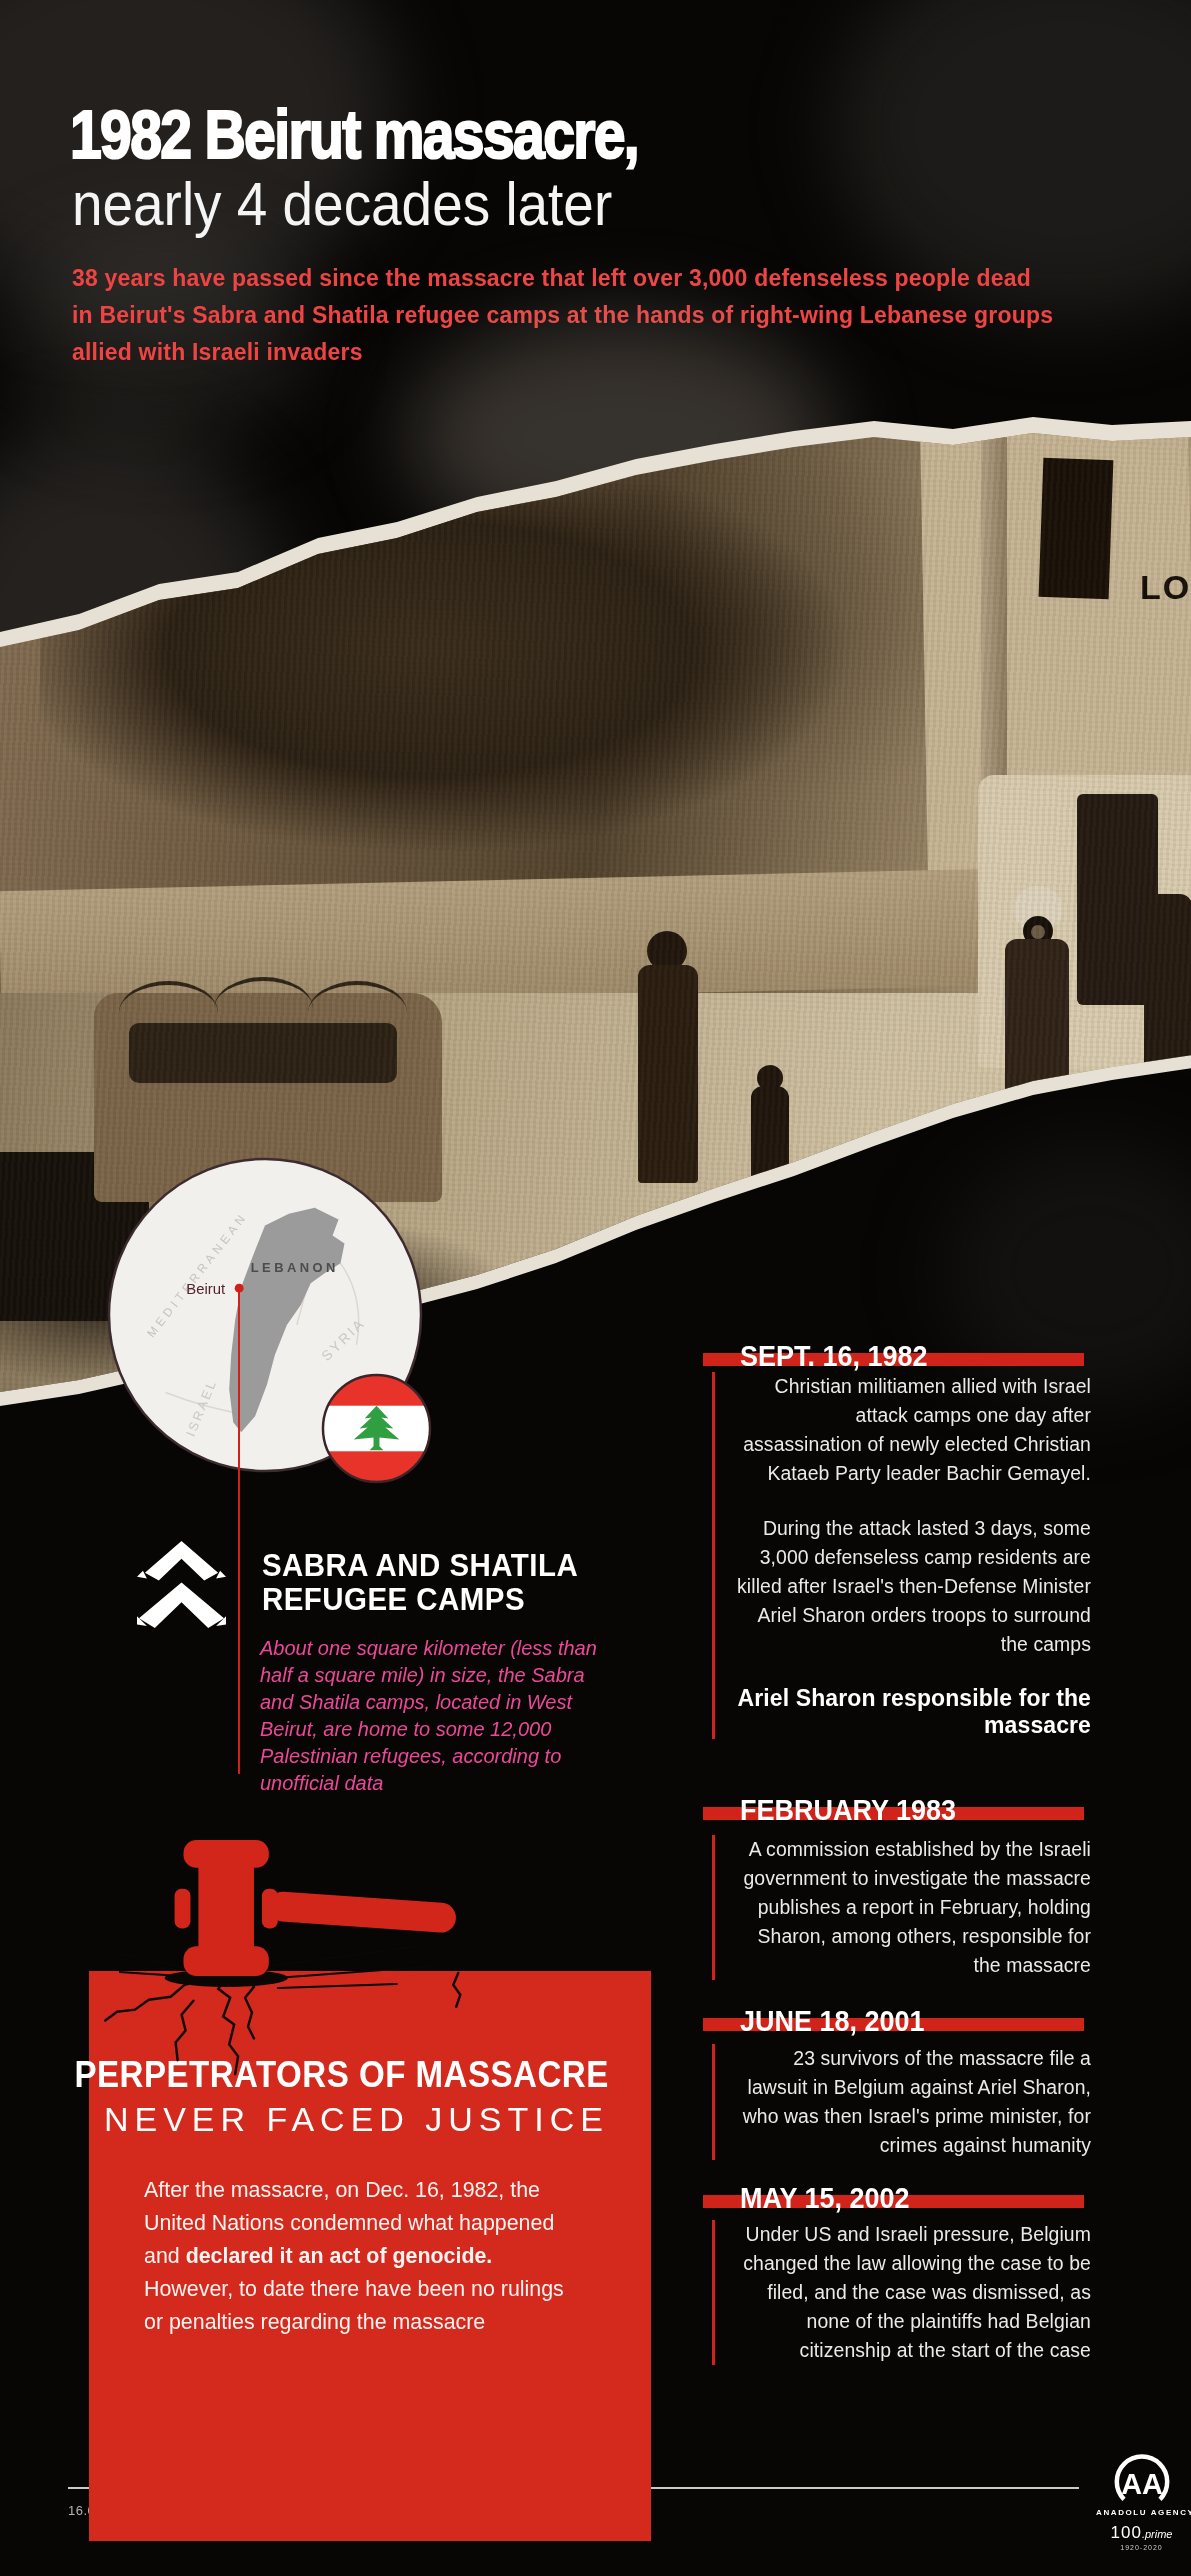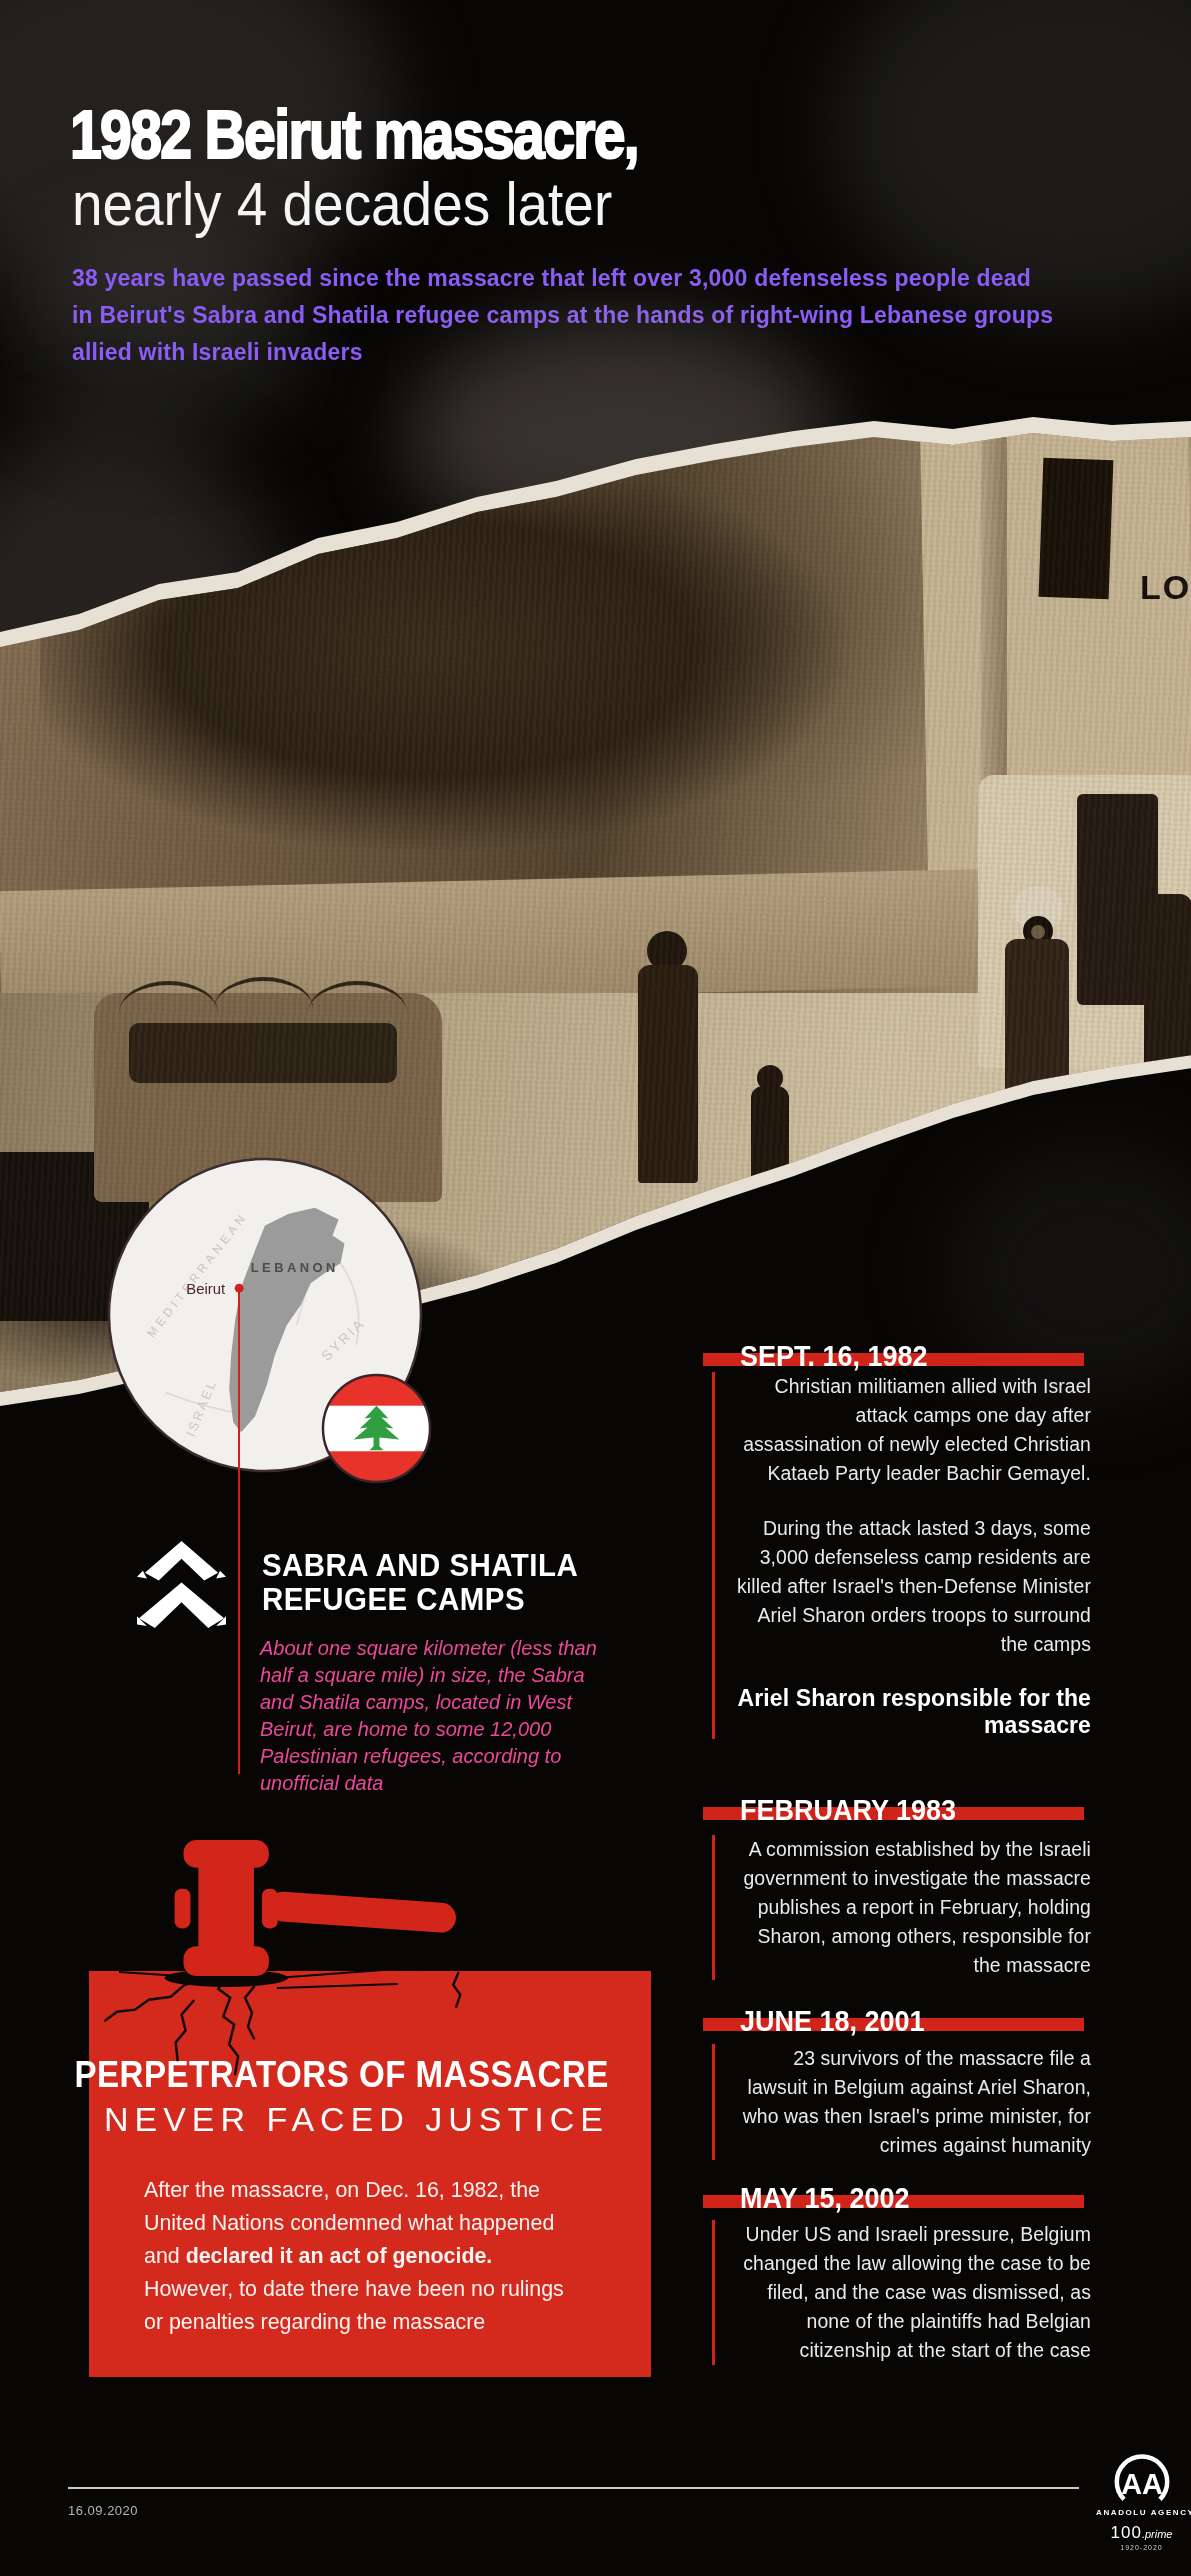--- a/index.html
+++ b/index.html
@@ -13,21 +13,21 @@
   .sm3{left:-89px;top:427px;width:377px;height:427px;background:rgba(128,120,112,.24);}
   .sm4{left:407px;top:318px;width:427px;height:238px;background:rgba(165,152,140,.30);}
   .sm5{left:10px;top:238px;width:298px;height:189px;background:rgba(95,90,84,.28);}
   .sm6{left:943px;top:1142px;width:298px;height:258px;background:rgba(80,74,68,.18);}
   
   .title-bold{left:70px;top:95px;font-size:68px;font-weight:bold;letter-spacing:-2px;
               -webkit-text-stroke:2.2px #ffffff;transform:scaleX(.84);transform-origin:left top;white-space:nowrap;}
   .title-light{left:72px;top:169px;font-size:61px;font-weight:normal;letter-spacing:0;
                transform:scaleX(.9);transform-origin:left top;white-space:nowrap;color:#f4f4f4;}
   .intro{left:72px;top:260px;width:983px;font-size:23px;line-height:37px;font-weight:bold;
-         letter-spacing:0.2px;color:#8b5cf6;}
+         letter-spacing:0.2px;color:#ef4444;}
   
   .torn-backing{left:0;top:0;width:1192px;height:2576px;background:#e7e1d5;
     clip-path:polygon(0px 632px,79px 614px,159px 584px,238px 572px,318px 538px,397px 522px,477px 497px,556px 481px,636px 459px,715px 444px,794px 431px,874px 421px,953px 429px,1033px 417px,1112px 425px,1192px 421px,1192px 1068px,1112px 1080px,1033px 1095px,953px 1118px,874px 1146px,794px 1176px,715px 1202px,636px 1230px,556px 1263px,477px 1289px,397px 1310px,318px 1335px,238px 1357px,159px 1376px,79px 1394px,0px 1406px);}
   .photo{left:0;top:0;width:1192px;height:2576px;
     background:linear-gradient(100deg,#8a7458 0%,#6d5940 25%,#52422d 45%,#8a775a 62%,#b7a582 80%,#cfc0a0 100%);
     clip-path:polygon(0px 647px,79px 630px,159px 600px,238px 588px,318px 554px,397px 538px,477px 512px,556px 497px,636px 475px,715px 460px,794px 447px,874px 437px,953px 445px,1033px 433px,1112px 441px,1192px 437px,1192px 1055px,1112px 1067px,1033px 1081px,953px 1104px,874px 1132px,794px 1162px,715px 1188px,636px 1216px,556px 1249px,477px 1275px,397px 1296px,318px 1321px,238px 1343px,159px 1362px,79px 1380px,0px 1392px);}
   .ph-rubble{left:40px;top:417px;width:973px;height:516px;
     background:radial-gradient(ellipse 60% 55% at 40% 45%,#392c1b 0%,#2b2013 45%,rgba(43,32,19,0) 72%),
                radial-gradient(ellipse 45% 50% at 72% 40%,#33271660 0%,rgba(40,30,18,0) 70%);}
   .ph-building{left:924px;top:427px;width:268px;height:447px;background:#c6b493;transform:rotate(-1deg);}
@@ -68,21 +68,21 @@
   .tl-bar{left:703px;width:381px;height:13px;background:#d0241a;}
   .tl-date{left:740px;font-size:30px;font-weight:bold;letter-spacing:0;transform:scaleX(.9);
            transform-origin:left top;white-space:nowrap;}
   .tl-body{left:712px;width:356px;border-left:3px solid #d0241a;padding-left:20px;
            font-size:19.4px;line-height:29px;color:#eaeaea;letter-spacing:0.1px;text-align:right;}
   .tl-body p{margin:0 0 26px 0;}
   .tl-body p:last-child{margin-bottom:0;}
   .tl-subhead{font-size:23px;font-weight:bold;line-height:27px;color:#fff;margin-top:2px;}
   
   .gavel-svg{left:119px;top:1827px;z-index:7;}
-  .justice-box{left:89px;top:1971px;width:562px;height:406px;background:#d42a1e;z-index:5;}
+  .justice-box{left:89px;top:1971px;width:562px;height:570px;background:#d42a1e;z-index:5;}
   .cracks-svg{left:89px;top:1971px;z-index:6;}
   .box-h1{position:absolute;right:42px;top:83px;font-size:36px;font-weight:bold;letter-spacing:0.5px;
           transform:scaleX(.92);transform-origin:right top;white-space:nowrap;}
   .box-h2{position:absolute;right:42px;top:129px;font-size:34px;font-weight:normal;letter-spacing:6px;
           white-space:nowrap;color:#ffffff;}
   .box-body{position:absolute;left:55px;top:203px;width:442px;font-size:21.4px;line-height:33px;color:#fdf3f1;}
   
   .footer-line{left:68px;top:2487px;width:1011px;height:2px;background:#c9c9c9;}
   .footer-date{left:68px;top:2503px;font-size:13px;color:#b5b5b5;letter-spacing:0.5px;}
   .aa-logo{left:1096px;top:2449px;width:91px;text-align:center;}

